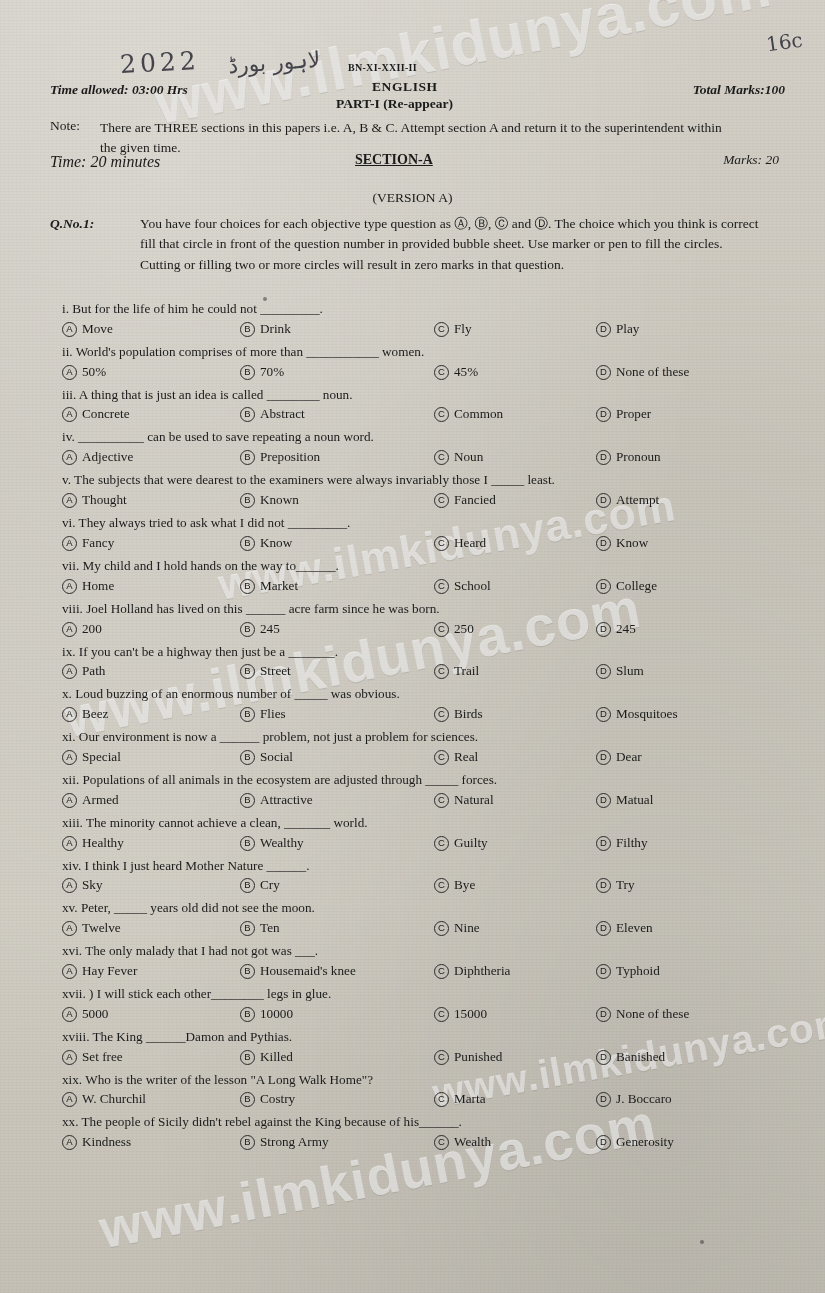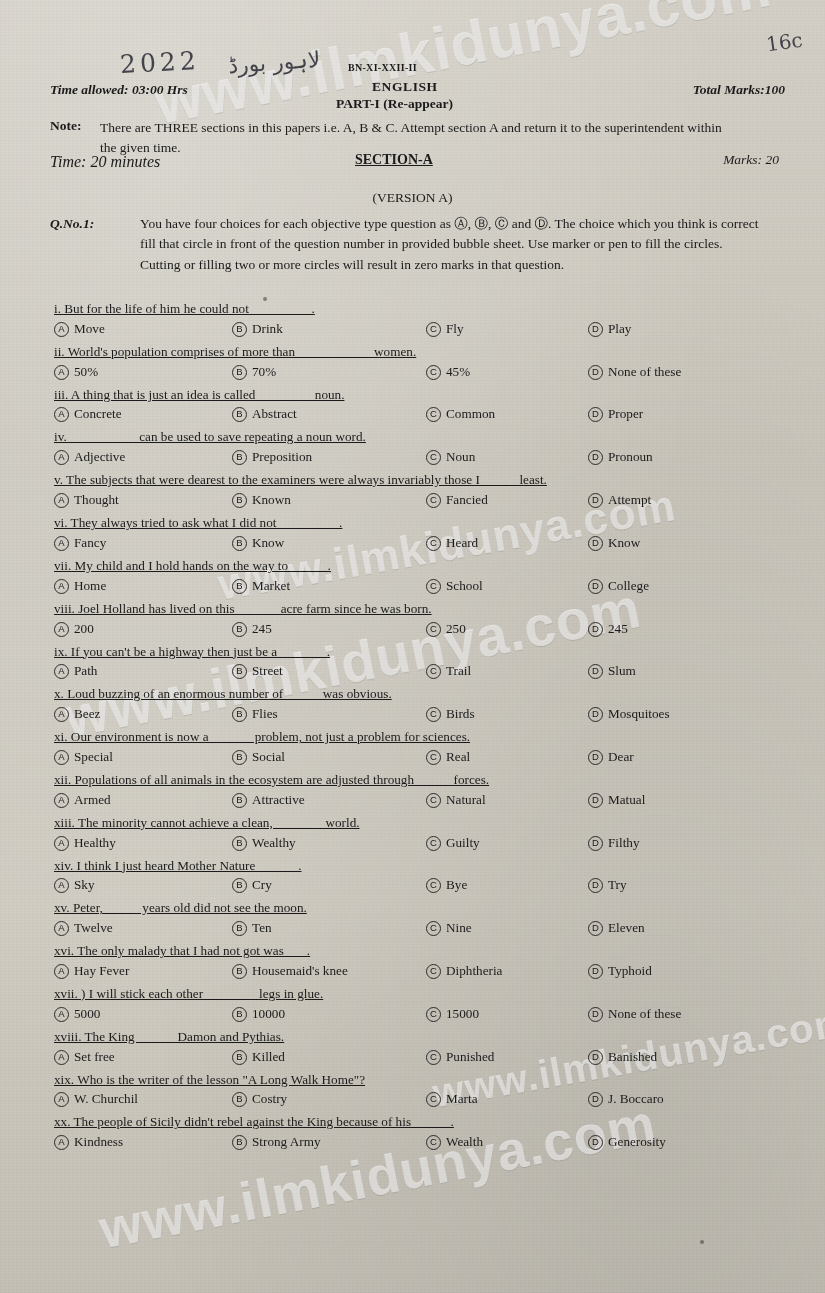--- a/index.html
+++ b/index.html
@@ -56,33 +56,33 @@
   .hand-urdu{left:228px;top:50px;font-size:22px;transform:rotate(-4deg);font-family:"DejaVu Sans",sans-serif;}
   .hand-corner{right:22px;top:30px;font-size:20px;transform:rotate(-8deg);}
 
   
   .hdr-code{position:absolute;left:348px;top:62px;font-size:10px;font-weight:bold;letter-spacing:.3px;}
   .hdr-eng{position:absolute;left:372px;top:79px;font-size:13.5px;font-weight:bold;letter-spacing:.6px;}
   .hdr-part{position:absolute;left:336px;top:96px;font-size:13.5px;font-weight:bold;}
   .time-allowed{position:absolute;left:50px;top:82px;font-size:13.5px;font-style:italic;font-weight:bold;text-align:right;}
   .total-marks{position:absolute;right:40px;top:82px;font-size:13.5px;font-style:italic;font-weight:bold;margin-left:20px;}
 
-  .note-label{position:absolute;left:50px;top:118px;font-size:13.5px;font-weight:bold;}
+  .note-label{position:absolute;left:50px;top:118px;font-size:13.5px;font-weight:normal;}
   .note-text{position:absolute;left:100px;top:118px;width:640px;font-size:13.5px;line-height:1.45;}
 
   .time-20{position:absolute;left:50px;top:153px;font-size:16px;font-style:italic;font-weight:normal;}
   .section-a{position:absolute;left:355px;top:152px;font-size:14px;font-weight:bold;text-decoration:underline;}
   .marks-20{position:absolute;right:46px;top:152px;font-size:13.5px;font-style:italic;font-weight:normal;}
   .version{position:absolute;left:0;right:0;top:190px;text-align:center;font-size:13.5px;}
 
   .q-label{position:absolute;left:50px;top:216px;font-size:13.5px;font-style:italic;font-weight:bold;}
   .q-text{position:absolute;left:140px;top:214px;width:620px;font-size:13.5px;line-height:1.5;text-align:left;}
 
   
-  .qlist{position:absolute;left:8px;top:300px;width:652px;text-decoration:underline;}
+  .qlist{position:absolute;left:16px;top:300px;width:652px;}
   .q{position:relative;padding-left:46px;}
   .stem{font-size:13.2px;line-height:1.35;margin-bottom:3px;white-space:pre-wrap;}
   .opts{position:relative;height:22px;}
   .opt{position:absolute;font-size:13.2px;white-space:nowrap;}
   .opt .c{display:inline-block;width:13px;height:13px;border:1px solid #2b2b2b;border-radius:50%;
           font-size:9.5px;line-height:12px;text-align:center;margin-right:5px;vertical-align:1px;
           font-family:"Liberation Sans",sans-serif;}
   .o1{left:0px;}
   .o2{left:178px;}
   .o3{left:356px;padding-left:16px;}

